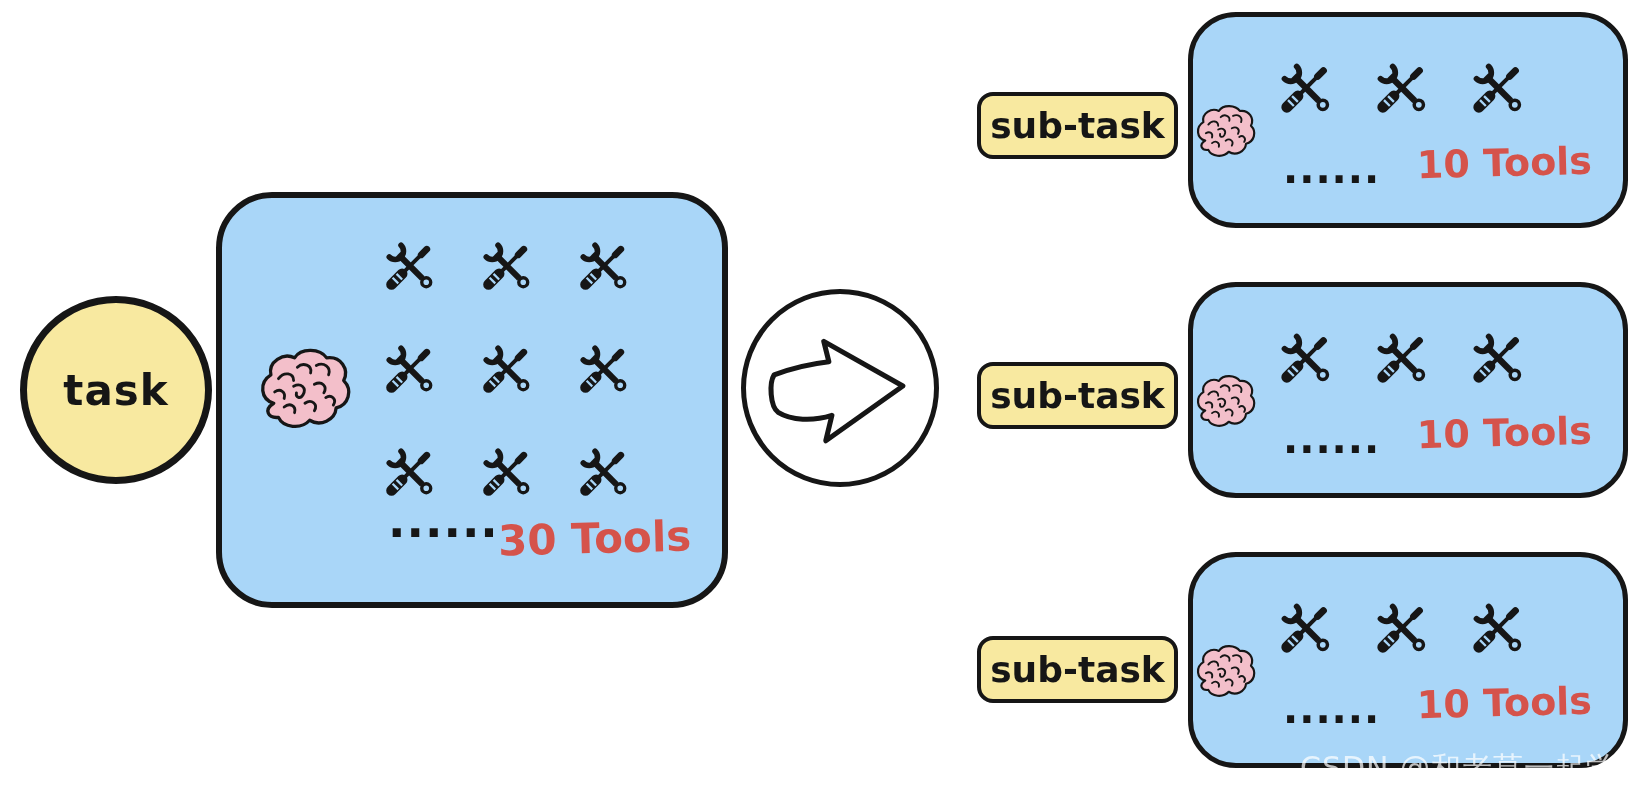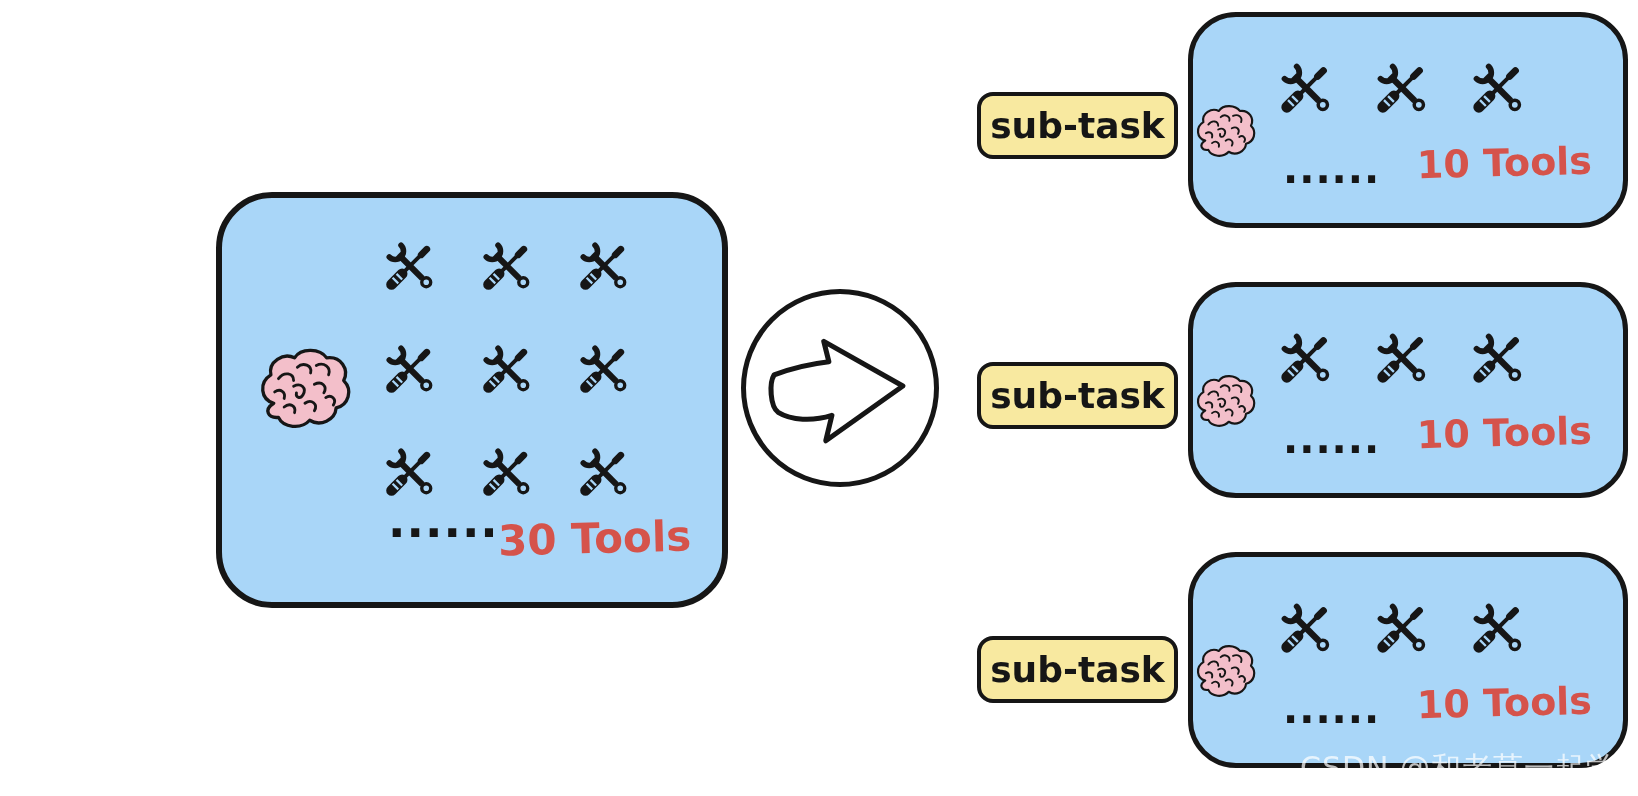--- a/index.html
+++ b/index.html
@@ -91,20 +91,23 @@
         <path d="M 34 66 C 40 61 47 65 45 72"></path>
         <path d="M 56 62 C 63 57 70 63 66 70"></path>
         <path d="M 78 56 C 84 52 90 58 86 64"></path>
       </g>
     </symbol>
   </defs>
 </svg>
 
 <div id="scene">
 
+  <div class="task-circle">
+    <span class="lbl">task</span>
+  </div>
 
   <div class="main-box">
     <svg class="brain">
         <use href="#sym-brain"></use>
       </svg>
     <div class="main-tools">
 
         <svg>
           <use href="#sym-tool"></use>
         </svg>

